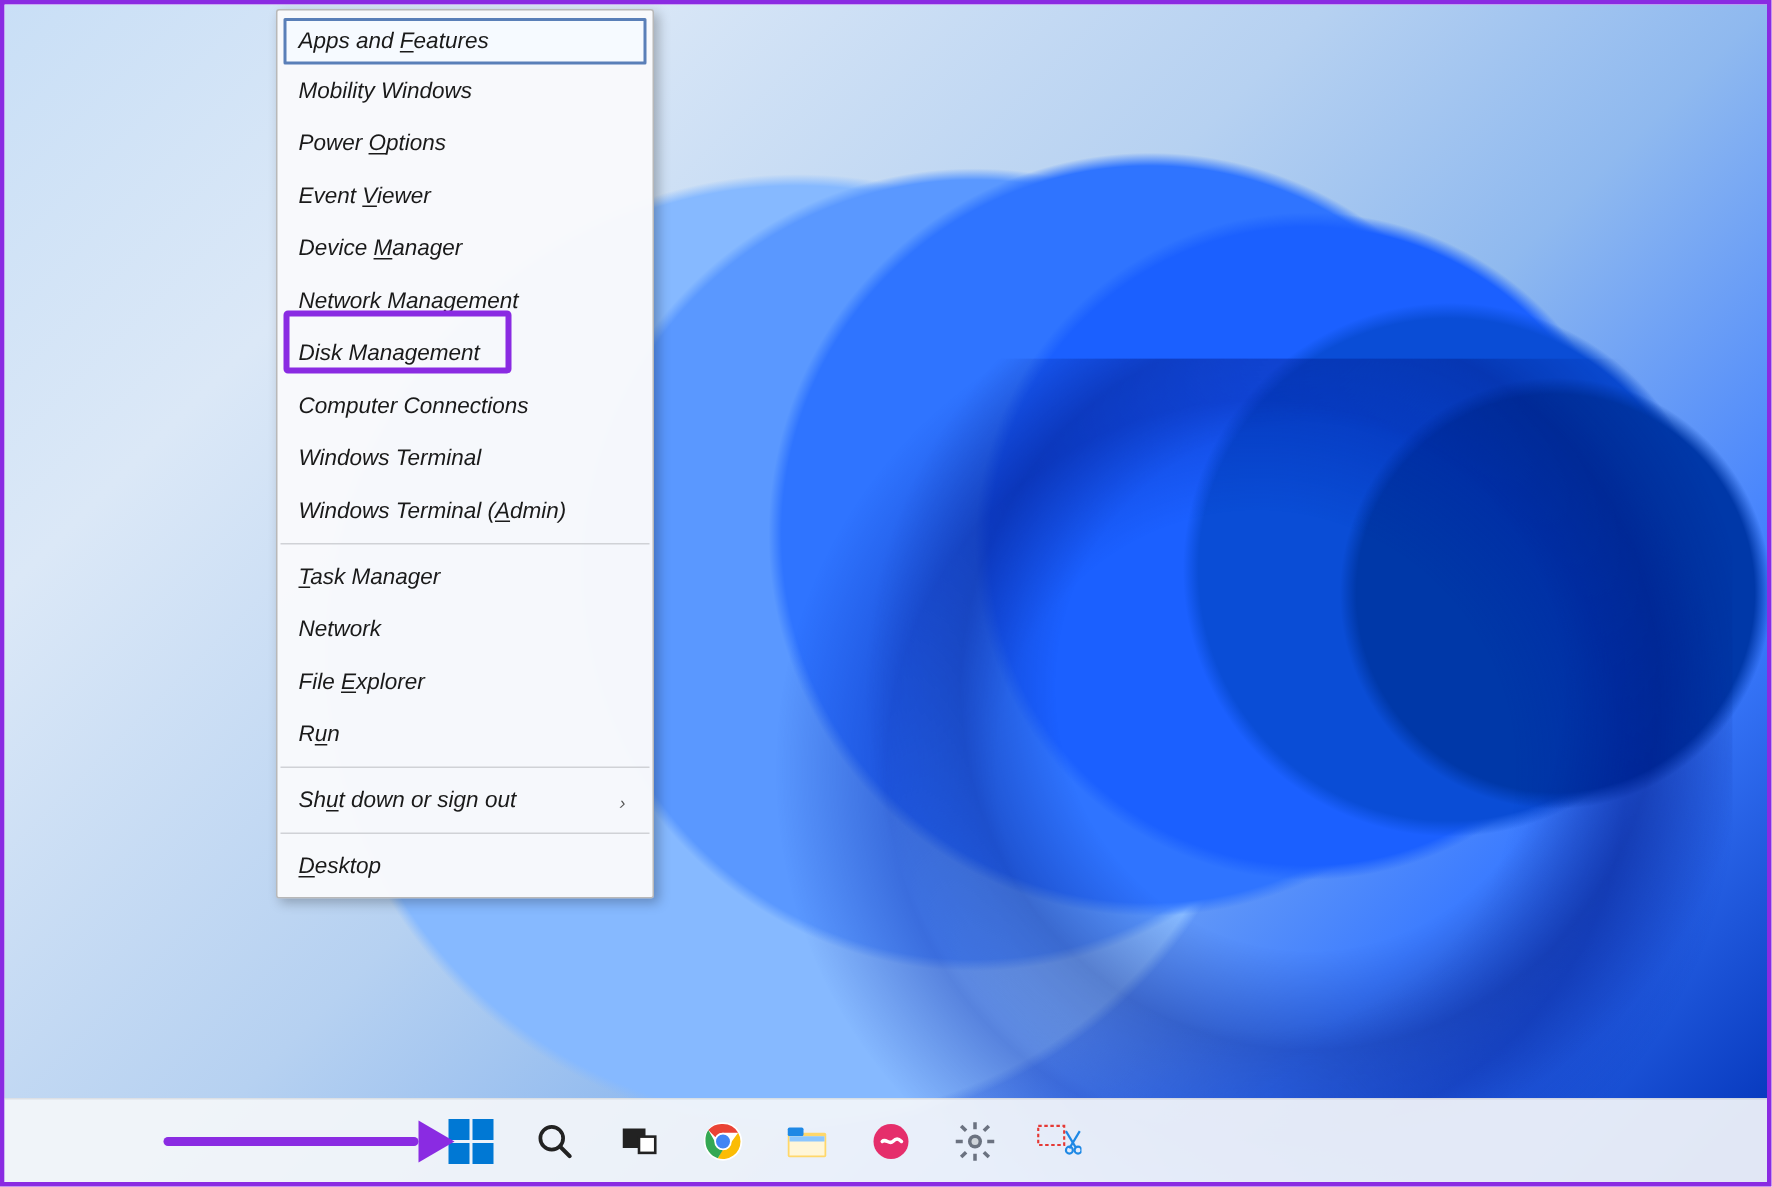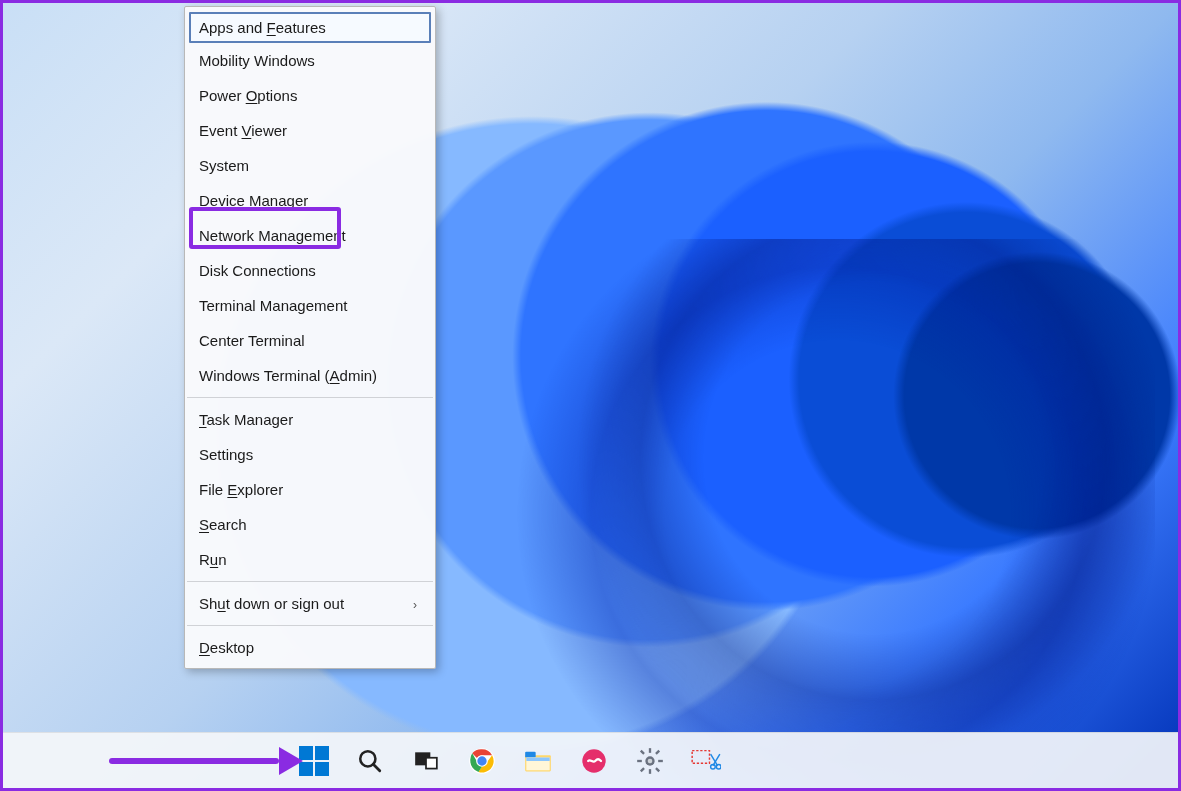--- a/index.html
+++ b/index.html
@@ -63,20 +63,21 @@
     border-radius: 2px;
     box-shadow: 3px 3px 8px rgba(0,0,0,0.25);
     padding: 3px 0;
   }
   .menu-item {
     padding: 9px 18px 9px 14px;
     font-size: 15px; color:#1a1a1a;
     display:flex; align-items:flex-end; justify-content:space-between;
     cursor: default;
     position:relative;
+    font-style:italic;
   }
   .menu-item.hovered-first {
     outline: 2px solid #5a7fb8;
     outline-offset: -2px;
     background:#f6faff;
     border-radius:1px;
     margin: 2px 4px 0 4px;
     padding: 7px 14px 7px 10px;
   }
   .menu-sep { height:1px; background:#d0d2d6; margin:4px 2px; }
@@ -102,52 +103,46 @@
     <div class="menu-item">
       <span>Mobility Windows</span>
     </div>
     <div class="menu-item">
       <span>Power <u class="access">O</u>ptions</span>
     </div>
     <div class="menu-item">
       <span>Event <u class="access">V</u>iewer</span>
     </div>
     <div class="menu-item">
-      <span>System</span>
-    </div>
-    <div class="menu-item">
       <span>Device <u class="access">M</u>anager</span>
     </div>
     <div class="menu-item">
       <span>Network Management</span>
     </div>
     <div class="menu-item">
-      <span>Disk Connections</span>
-    </div>
-    <div class="menu-item">
-      <span>Terminal Management</span>
-    </div>
-    <div class="menu-item">
-      <span>Center Terminal</span>
+      <span>Disk Management</span>
+    </div>
+    <div class="menu-item">
+      <span>Computer Connections</span>
+    </div>
+    <div class="menu-item">
+      <span>Windows Terminal</span>
     </div>
     <div class="menu-item">
       <span>Windows Terminal (<u class="access">A</u>dmin)</span>
     </div>
     <div class="menu-sep"></div>
     <div class="menu-item">
       <span><u class="access">T</u>ask Manager</span>
     </div>
     <div class="menu-item">
-      <span>Settings</span>
+      <span>Network</span>
     </div>
     <div class="menu-item">
       <span>File <u class="access">E</u>xplorer</span>
-    </div>
-    <div class="menu-item">
-      <span><u class="access">S</u>earch</span>
     </div>
     <div class="menu-item">
       <span>R<u class="access">u</u>n</span>
     </div>
     <div class="menu-sep"></div>
     <div class="menu-item">
       <span>Sh<u class="access">u</u>t down or sign out</span>
       <span class="submenu-caret">›</span>
     </div>
     <div class="menu-sep"></div>

